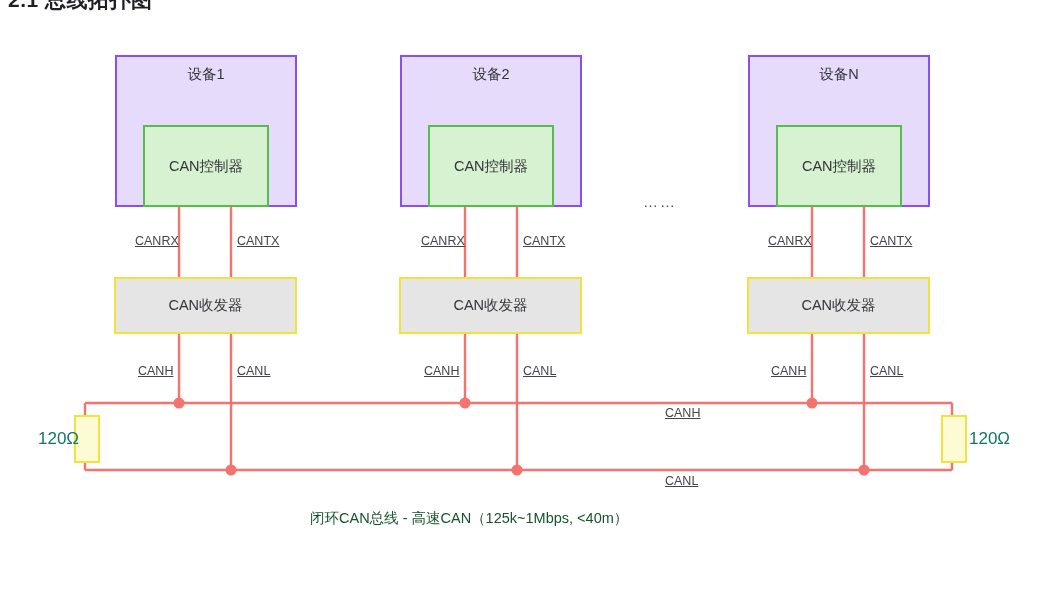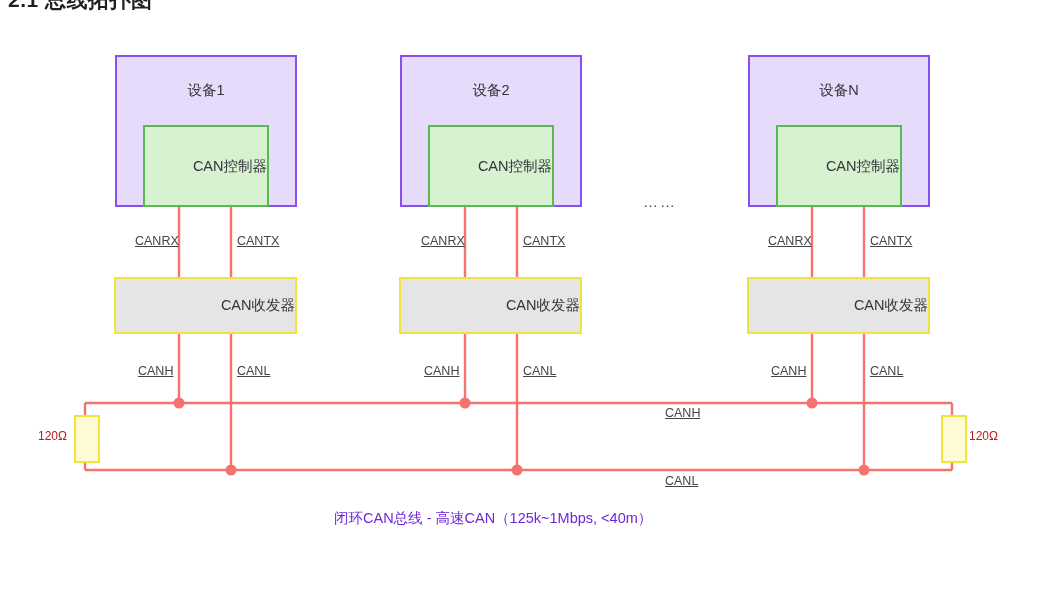--- a/index.html
+++ b/index.html
@@ -35,32 +35,32 @@
     top: 0;
     width: 1045px;
     height: 593px;
   }
 
   .node {
     position: absolute;
     box-sizing: border-box;
     display: flex;
     align-items: center;
-    justify-content: flex-end;
+    justify-content: center;
     text-align: center;
   }
 
   .device-box {
     background: #e6dbfb;
     border: 2px solid #8a4ff0;
     align-items: flex-start;
     justify-content: center;
   }
   .device-label {
-    margin-top: 24px;
+    margin-top: 8px;
     font-size: 14.5px;
     color: #34343a;
   }
 
   .controller-box {
     background: #d6f2d0;
     border: 2px solid #58bb52;
     font-size: 14.5px;
     color: #34343a;
   }
@@ -80,39 +80,38 @@
   .wire-label {
     position: absolute;
     font-size: 12.5px;
     color: #44444a;
     white-space: nowrap;
     text-decoration: underline;
   }
 
   .res-label {
     position: absolute;
-    font-size: 12px;
-    color: #b91c1c;
+    font-size: 17px;
+    color: #0f766e;
     white-space: nowrap;
   }
 
   .ellipsis {
     position: absolute;
     font-size: 15px;
     letter-spacing: 2px;
     color: #4a4a50;
     white-space: nowrap;
   }
 
   .caption {
     position: absolute;
     font-size: 14.5px;
-    color: #6d28d9;
-    white-space: nowrap;
-    margin-left: 24px;
+    color: #14532d;
+    white-space: nowrap;
   }
 
   svg.wires {
     position: absolute;
     left: 0;
     top: 0;
     width: 1045px;
     height: 593px;
     pointer-events: none;
   }

